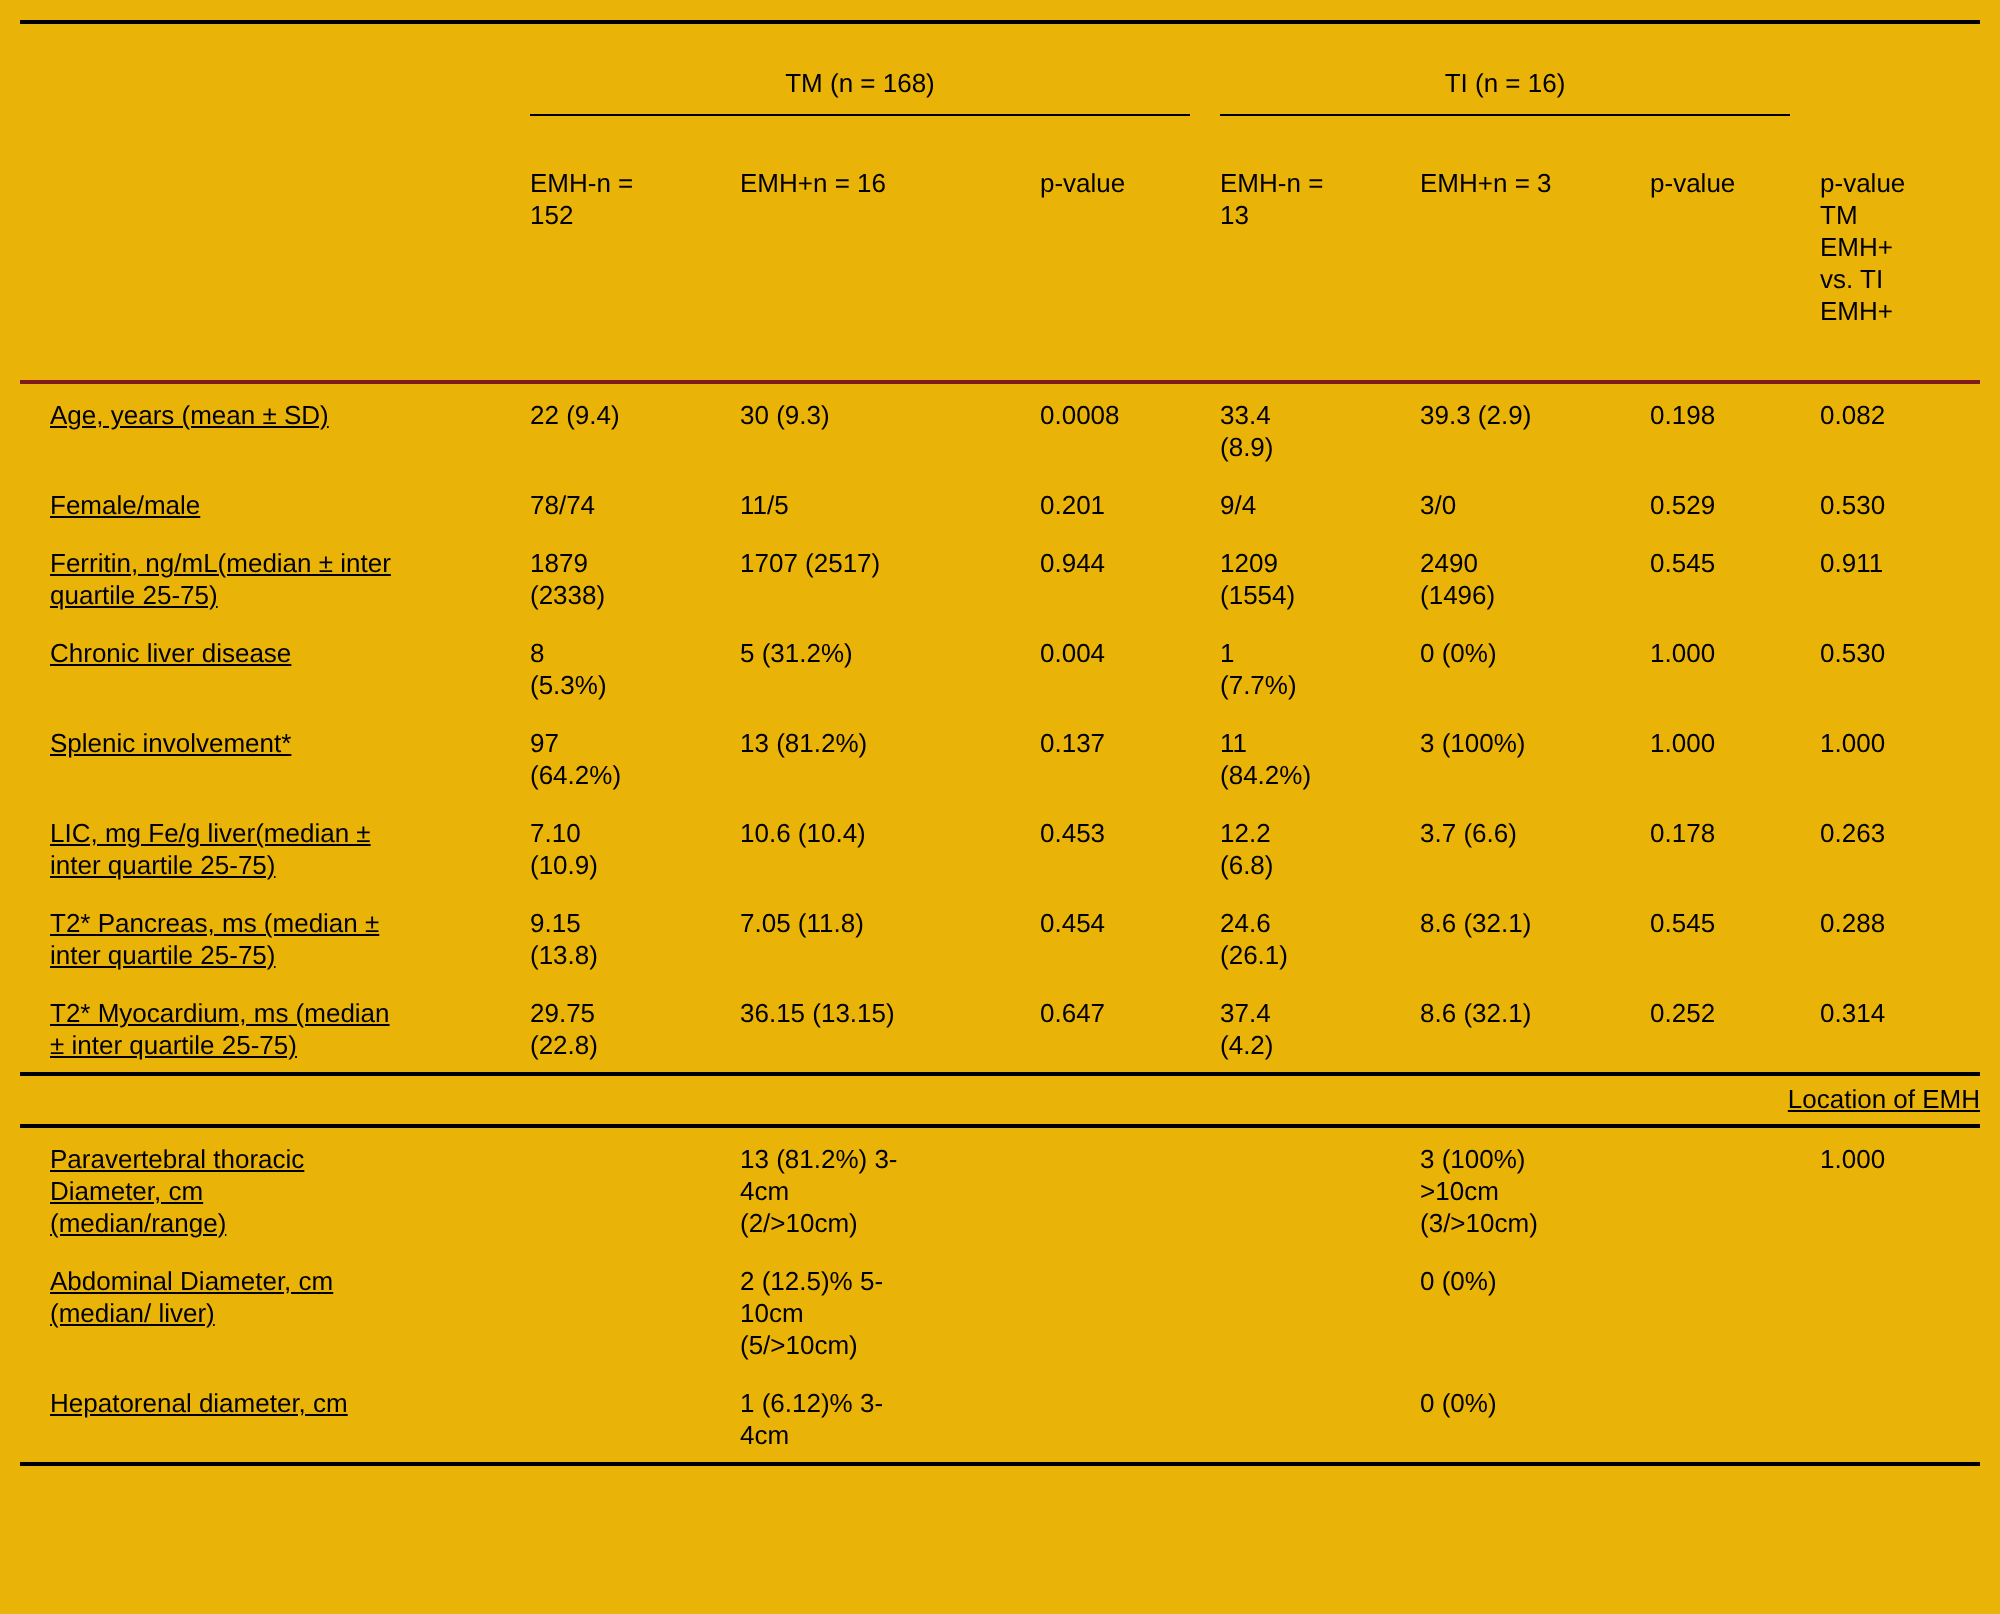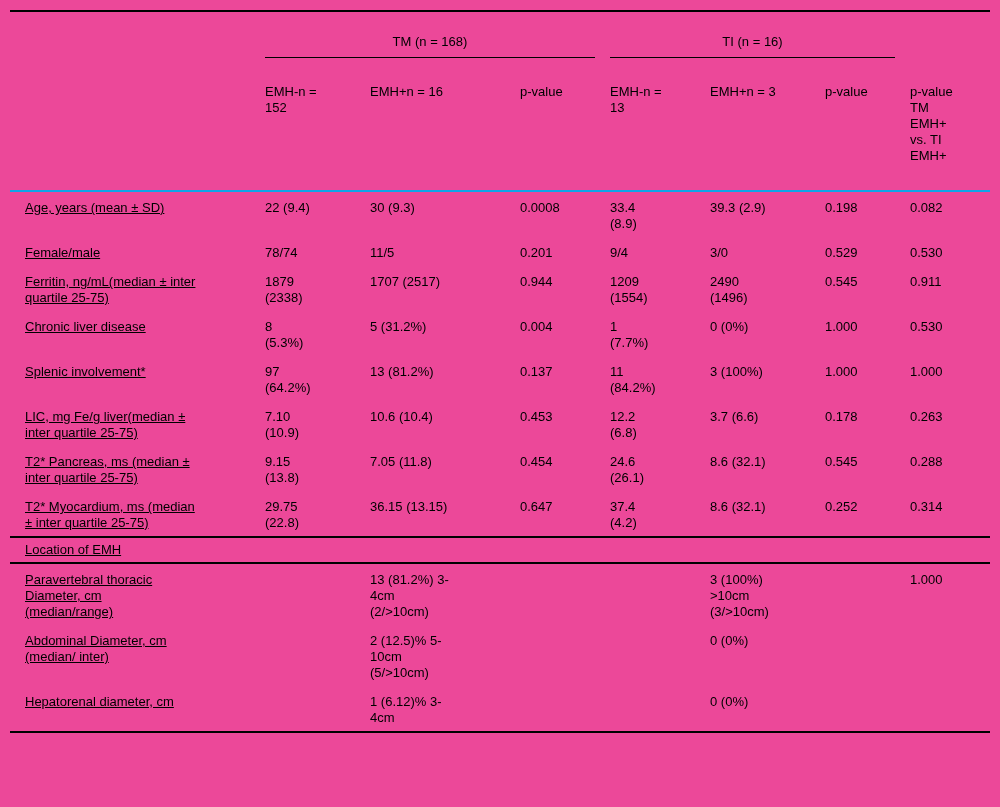--- a/index.html
+++ b/index.html
@@ -7,21 +7,21 @@
   body {
     background: #ffffff;
     color: #000000;
     font-family: "Liberation Sans", sans-serif;
   }
   .page {
     width: 1000px;
     height: 807px;
     padding: 10px 10px 0 10px;
     overflow: hidden;
-    background: #ec4899;
+    background: #eab308;
   }
   table.results {
     border-collapse: collapse;
     table-layout: fixed;
     width: 980px;
     border-top: 2px solid #000;
     border-bottom: 2px solid #000;
   }
   th, td {
     font-size: 13px;
@@ -37,29 +37,30 @@
   
   tr.group-row th { padding: 6px 0 0 0; }
   .group-inner {
     text-align: center;
     border-bottom: 1px solid #000;
     padding-bottom: 7px;
     margin-right: 15px;
   }
   
   tr.colhead-row th {
-    border-bottom: 2px solid #0ea5e9;
+    border-bottom: 2px solid #7f1d1d;
     padding: 10px 10px 26px 0;
   }
   tr.colhead-row th:first-child { padding-left: 15px; }
   
   td.section {
     border-top: 2px solid #000;
     border-bottom: 2px solid #000;
     padding: 4px 0 4px 15px;
+    text-align: right;
   }
 </style>
 </head>
 <body>
 
 <div class="page">
   <table class="results">
     <colgroup>
       <col style="width:255px">
       <col style="width:105px">
@@ -215,21 +216,21 @@
           <td></td>
           <td></td>
           <td>3 (100%)
 &gt;10cm
 (3/&gt;10cm)</td>
           <td></td>
           <td>1.000</td>
         </tr>
         <tr>
           <td>Abdominal Diameter, cm
-(median/ inter)</td>
+(median/ liver)</td>
           <td></td>
           <td>2 (12.5)% 5-
 10cm
 (5/&gt;10cm)</td>
           <td></td>
           <td></td>
           <td>0 (0%)</td>
           <td></td>
           <td></td>
         </tr>

